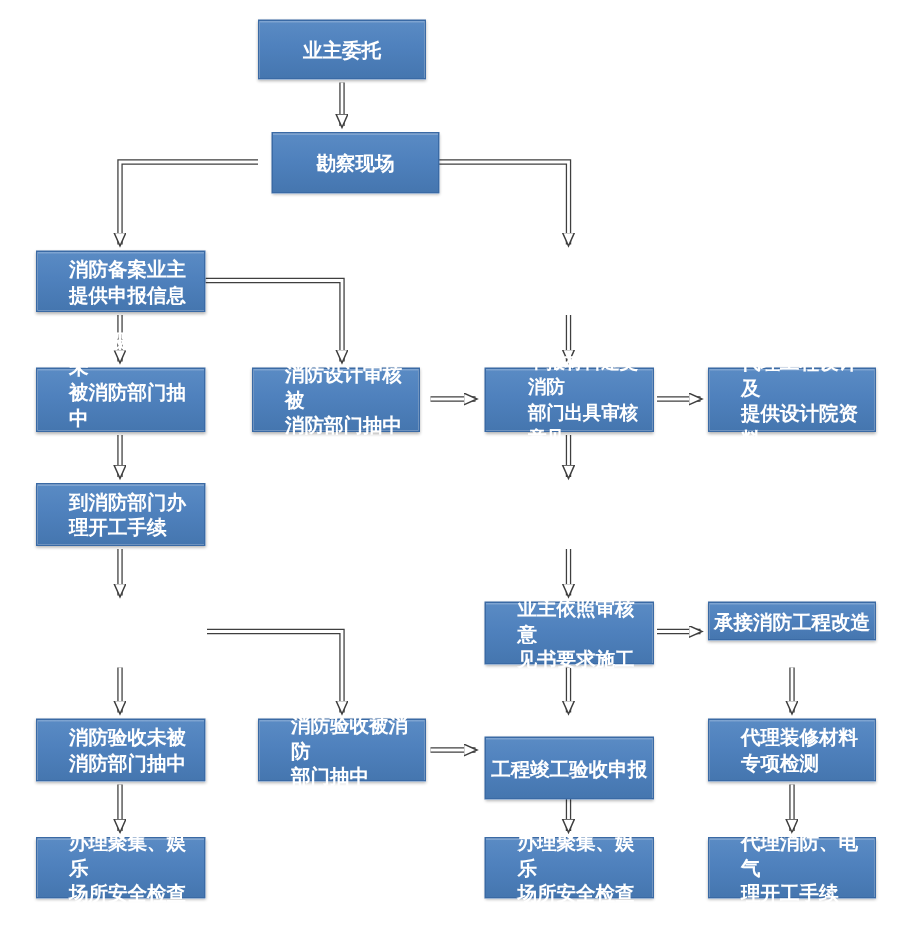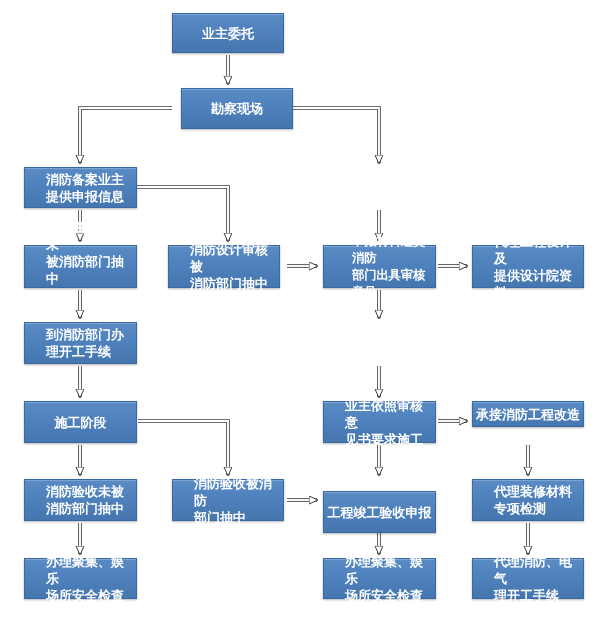--- a/index.html
+++ b/index.html
@@ -170,23 +170,20 @@
   <div class="node ml" style="left:472px; top:245px; width:112px; height:43px;">
     <span class="lbl">代理工程设计及
 提供设计院资料</span>
   </div>
 
   <div class="node ml" style="left:24px; top:322px; width:113px; height:42px;font-family:Liberation Serif, serif;">
     <span class="lbl">到消防部门办
 理开工手续</span>
   </div>
 
-  <div class="node" style="left:24px; top:401px; width:113px; height:42px;">
-    <span class="lbl">施工阶段</span>
-  </div>
   <div class="node ml" style="left:323px; top:401px; width:113px; height:42px;">
     <span class="lbl">业主依照审核意
 见书要求施工</span>
   </div>
   <div class="node" style="left:472px; top:401px; width:112px; height:26px;">
     <span class="lbl">承接消防工程改造</span>
   </div>
 
   <div class="node ml" style="left:24px; top:479px; width:113px; height:42px;">
     <span class="lbl">消防验收未被

